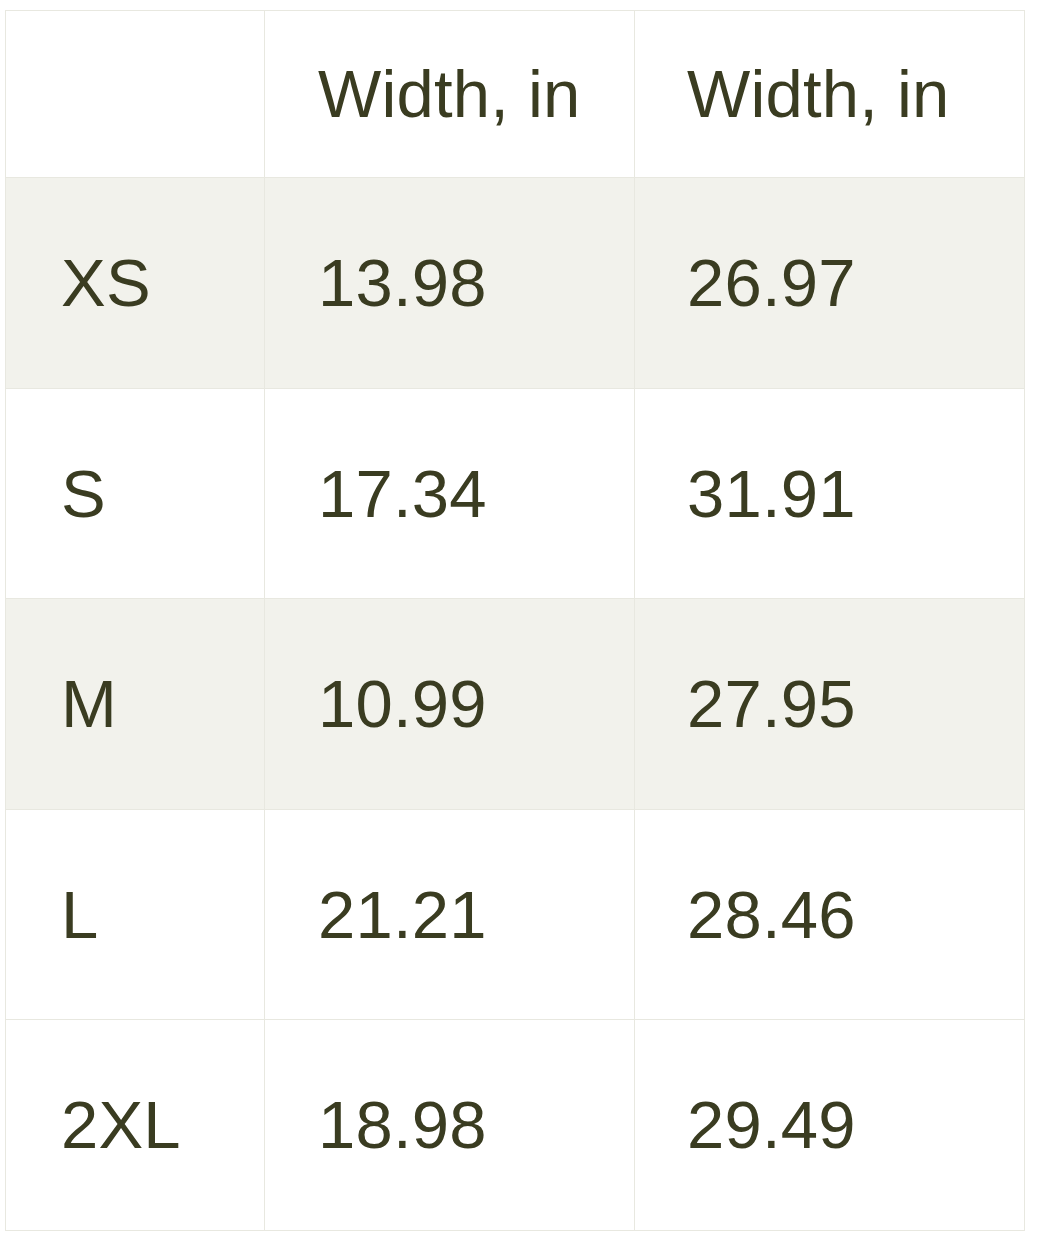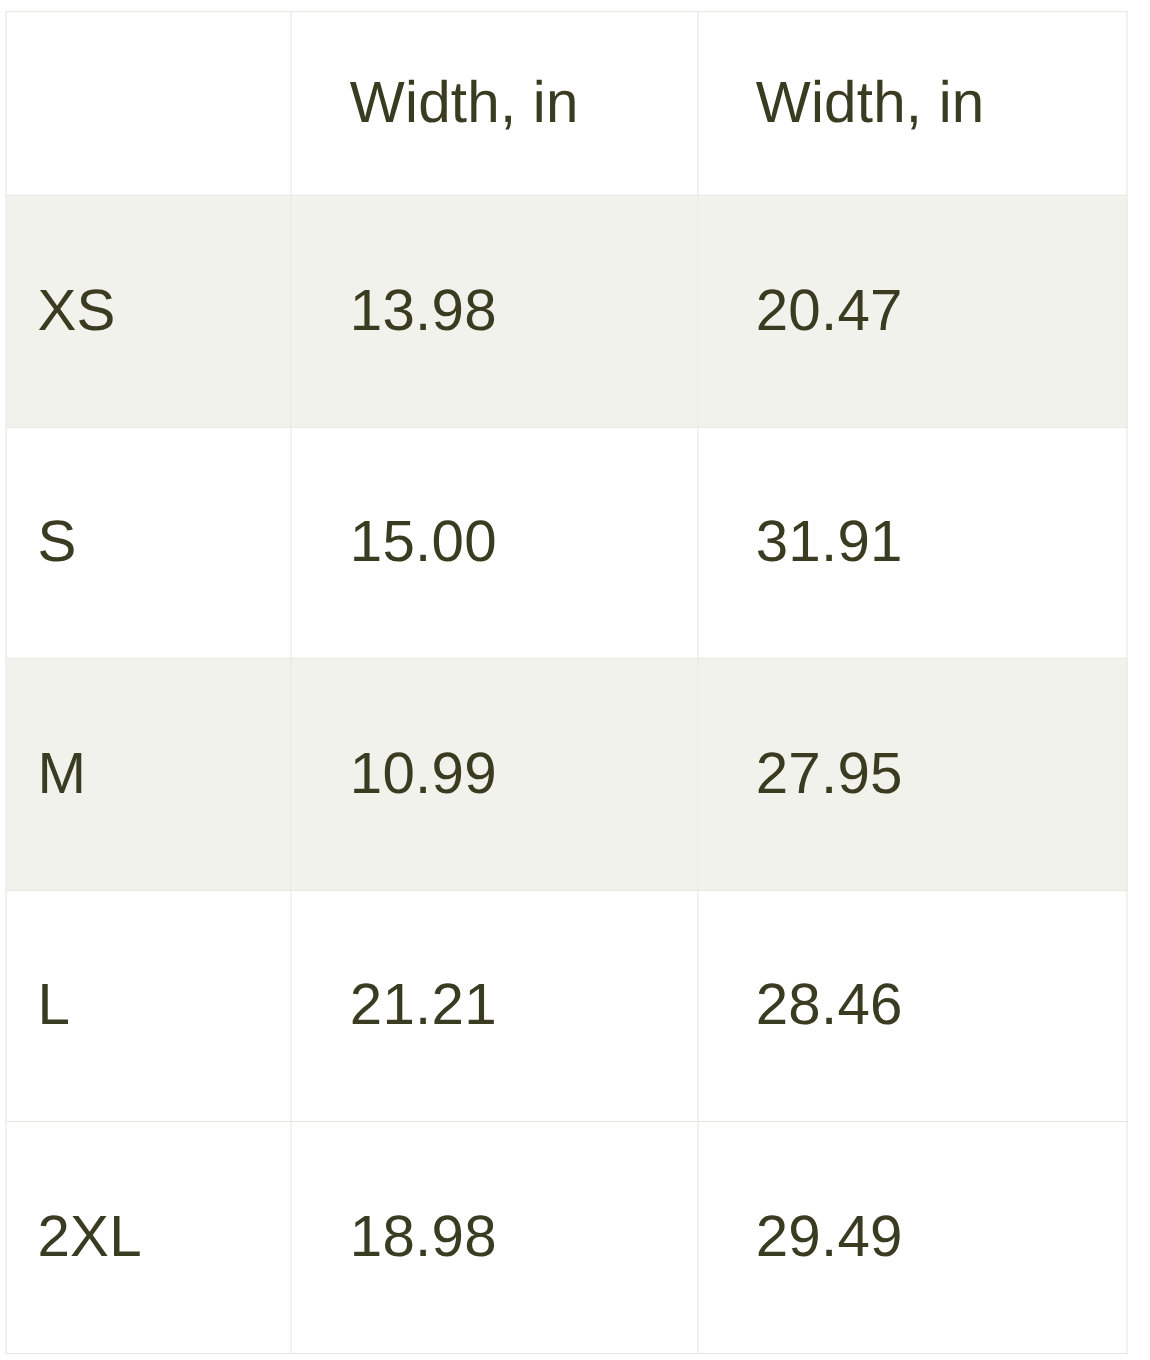--- a/index.html
+++ b/index.html
@@ -46,21 +46,21 @@
   table.size-table col.col-length { width: 390px; }
 
   table.size-table th,
   table.size-table td {
     border: 1px solid #e8e8e0;
     padding: 0 0 0 55px;
     text-align: left;
     vertical-align: middle;
     color: #3a3c21;
     font-weight: 400;
-    font-size: 53px;
+    font-size: 67px;
     line-height: 1.1;
     letter-spacing: 0.2px;
     background: transparent;
   }
 
   table.size-table thead th {
     height: 166px;
     background: #ffffff;
     font-weight: 400;
   }
@@ -72,21 +72,21 @@
   table.size-table tbody tr.row-shaded td {
     background: #f2f2ec;
   }
   table.size-table tbody tr.row-plain td {
     background: #ffffff;
   }
 
   
   table.size-table td.cell-size,
   table.size-table th.head-size {
-    padding-left: 28px;
+    padding-left: 55px;
     margin-left: 40px;
   }
   table.size-table td.cell-width,
   table.size-table th.head-width {
     padding-left: 53px;
   }
   table.size-table td.cell-length,
   table.size-table th.head-length {
     padding-left: 52px;
   }
@@ -109,25 +109,25 @@
           <th class="head-size"></th>
           <th class="head-width">Width, in</th>
           <th class="head-length">Width, in</th>
         </tr>
       </thead>
 
       <tbody>
         <tr class="row-shaded">
           <td class="cell-size">XS</td>
           <td class="cell-width">13.98</td>
-          <td class="cell-length">20.47</td>
+          <td class="cell-length">26.97</td>
         </tr>
         <tr class="row-plain">
           <td class="cell-size">S</td>
-          <td class="cell-width">15.00</td>
+          <td class="cell-width">17.34</td>
           <td class="cell-length">31.91</td>
         </tr>
         <tr class="row-shaded">
           <td class="cell-size">M</td>
           <td class="cell-width">10.99</td>
           <td class="cell-length">27.95</td>
         </tr>
         <tr class="row-plain">
           <td class="cell-size">L</td>
           <td class="cell-width">21.21</td>

